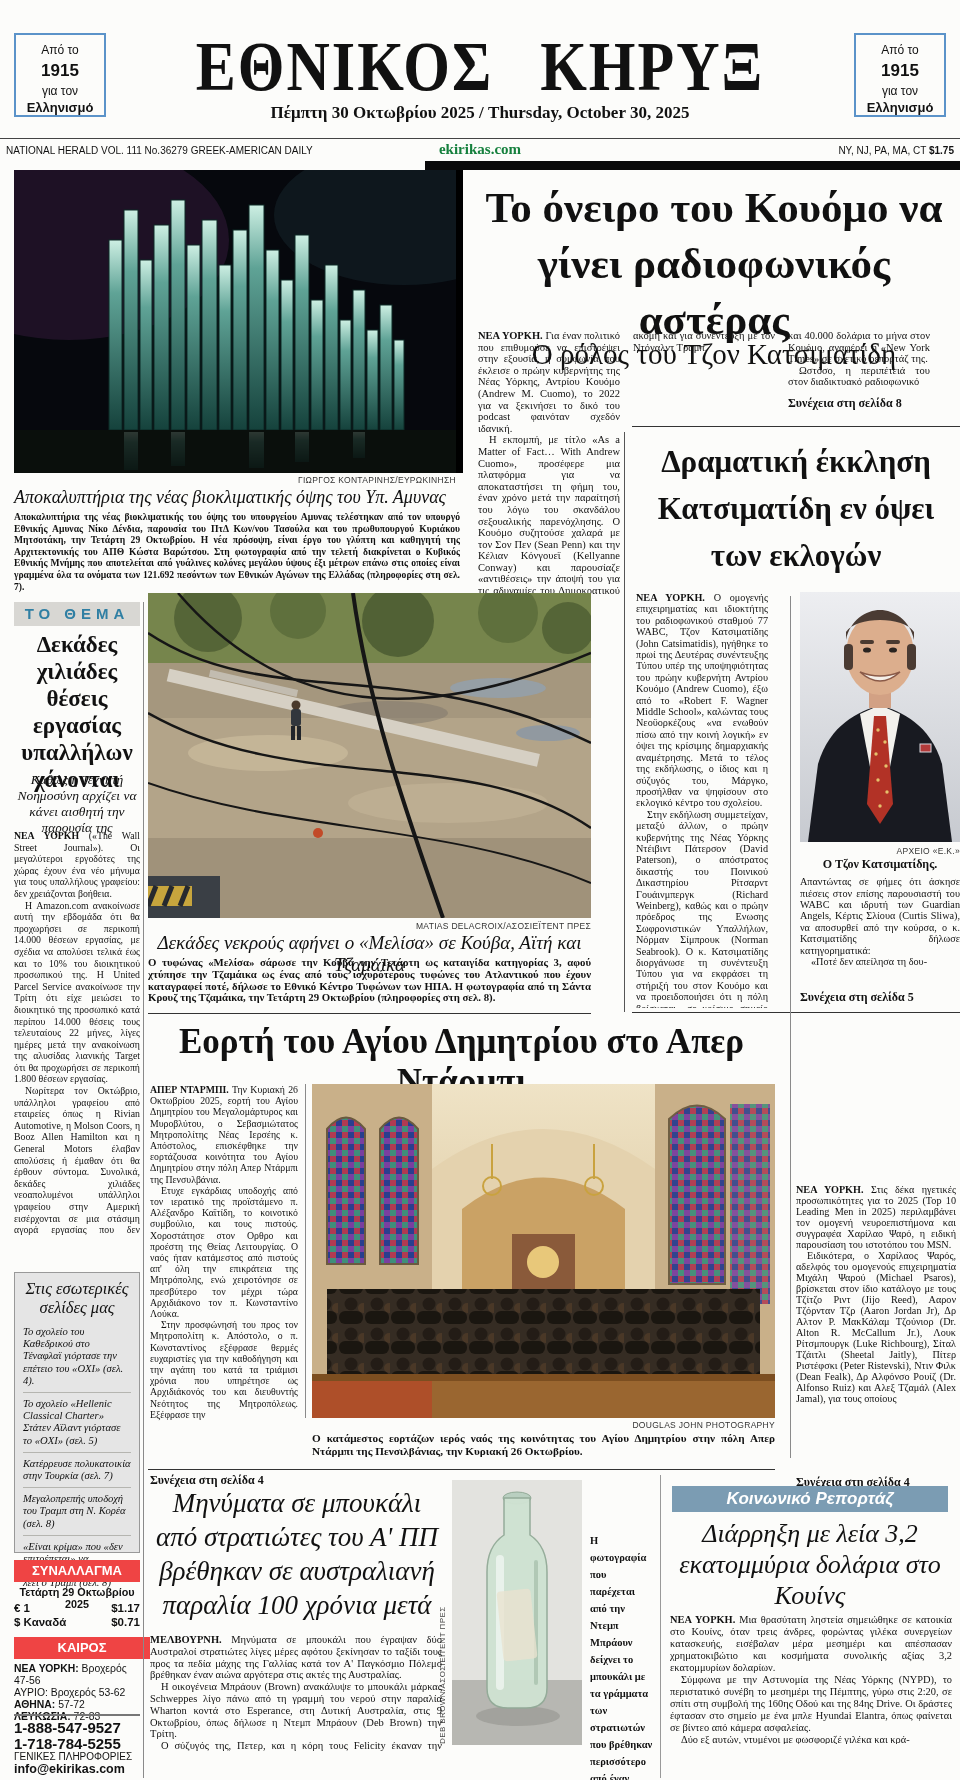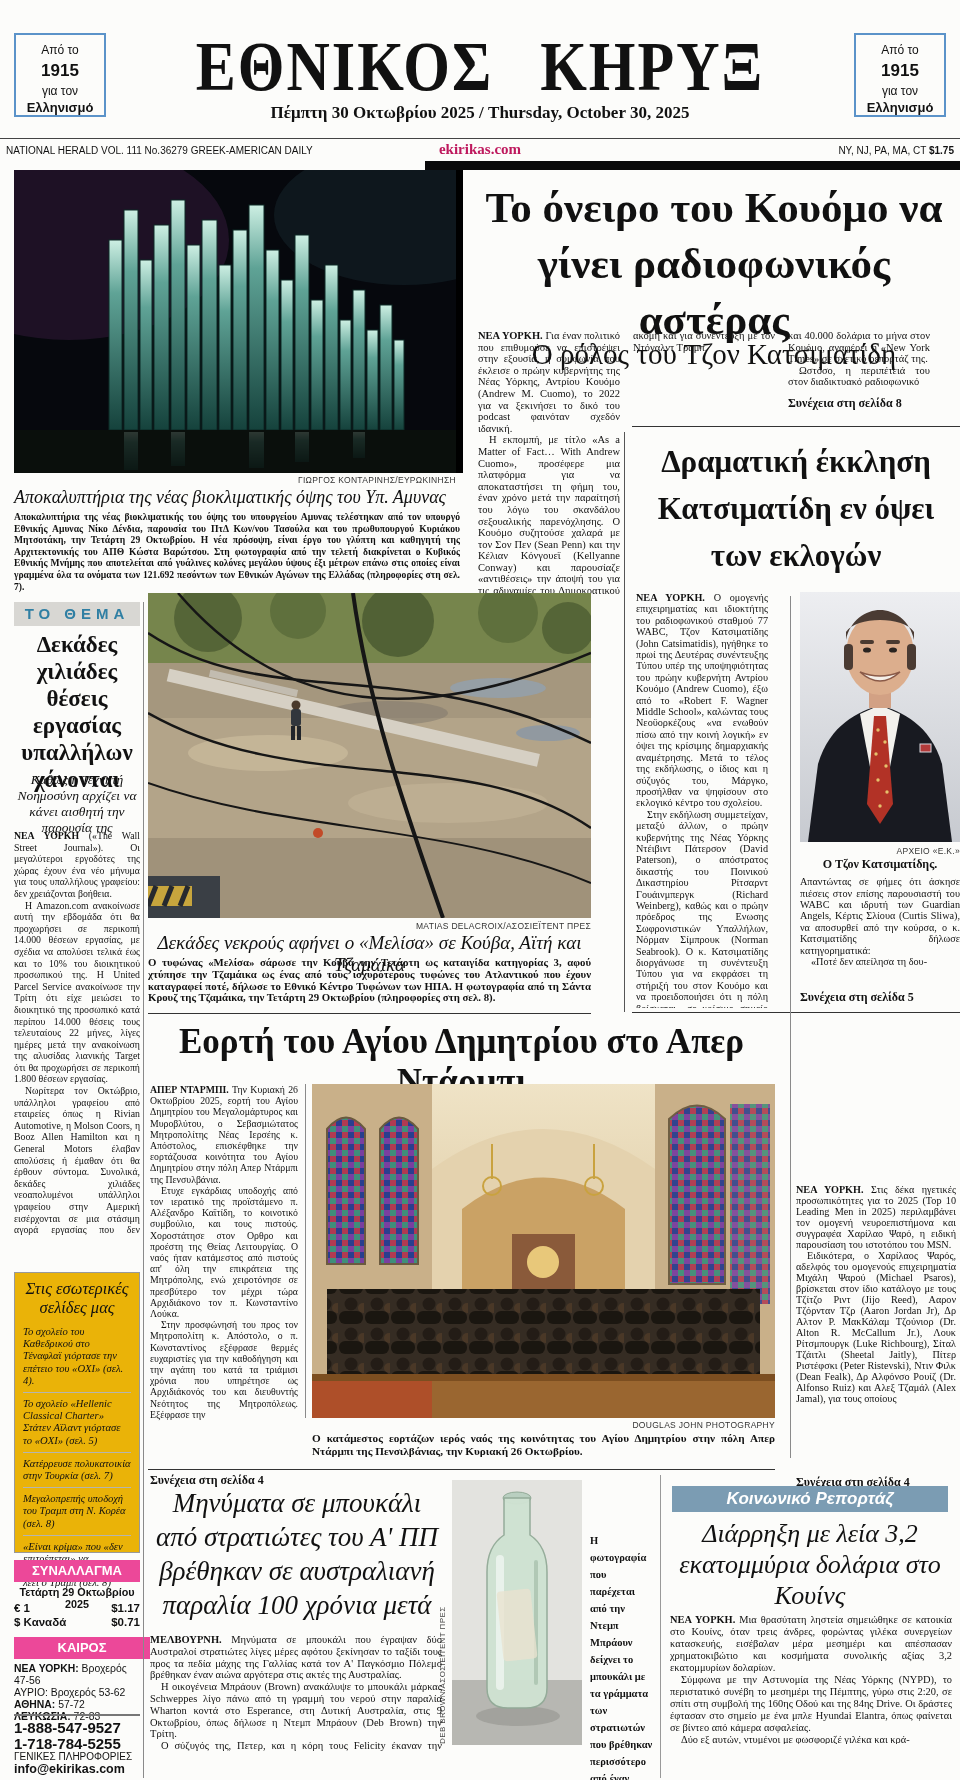--- a/index.html
+++ b/index.html
@@ -16,44 +16,44 @@
   
   .mast-box{position:absolute;top:33px;width:92px;height:84px;border:2px solid #5b93c9;box-sizing:border-box;
             text-align:center;padding-top:7px;font-family:"Liberation Sans",sans-serif;line-height:1.4;}
   .mb1,.mb3{font-size:12px;} .mb2{font-size:17px;font-weight:bold;} .mb4{font-size:13px;font-weight:bold;}
   #mast-title{left:115px;right:115px;top:26px;text-align:center;font-weight:bold;font-size:60px;
               letter-spacing:2px;word-spacing:30px;}
   #mast-title span{display:inline-block;transform:scaleY(1.18);transform-origin:top;}
   #mast-date{left:0;right:0;top:103px;text-align:center;font-weight:bold;font-size:17px;}
   #mast-rule{left:0;right:0;top:138px;height:1px;background:#444;}
   #info-left{left:6px;top:145px;font-size:10px;}
-  #info-center{left:0;right:0;top:141px;text-align:center;font-weight:bold;font-size:15px;color:#be185d;cursor:pointer;}
+  #info-center{left:0;right:0;top:141px;text-align:center;font-weight:bold;font-size:15px;color:#15803d;cursor:pointer;}
   #info-right{right:6px;top:145px;font-size:10px;}
   #topbar{left:425px;top:161px;width:535px;height:9px;background:#0a0a0a;}
   
   #defense-photo{left:14px;top:170px;width:442px;height:303px;}
   #defense-divider{left:456px;top:170px;width:7px;height:303px;background:#000;}
   #defense-credit{left:14px;top:475px;width:442px;text-align:right;}
   #defense-cap-title{left:14px;top:487px;width:446px;font-style:italic;font-size:18px;color:#0f0f0f;}
   #defense-cap-body{left:14px;top:511px;width:446px;height:88px;overflow:hidden;
                     font-weight:bold;font-size:9.6px;line-height:11.6px;text-align:justify;}
   
   #thema-bar{left:14px;top:602px;width:126px;height:24px;background:#d8d7d3;color:#2f7fa3;
              font-family:"Liberation Sans",sans-serif;font-weight:bold;font-size:15px;letter-spacing:5px;
              text-align:center;line-height:24px;}
   #thema-head{left:14px;top:631px;width:126px;font-weight:bold;font-size:23px;line-height:27px;text-align:center;}
   #thema-sub{left:14px;top:772px;width:126px;font-style:italic;font-size:13.5px;line-height:16px;text-align:center;}
   #thema-body{left:14px;top:830px;width:126px;height:408px;overflow:hidden;font-size:9.8px;line-height:11.6px;}
   #thema-cont{left:14px;top:1246px;}
-  #inside-box{left:14px;top:1272px;width:126px;height:281px;background:#eab308;border:1px solid #999;
+  #inside-box{left:14px;top:1272px;width:126px;height:281px;background:#e5e5e5;border:1px solid #999;
               box-sizing:border-box;padding:6px 8px;}
   #inside-title{font-style:italic;font-size:16.5px;line-height:19px;text-align:center;margin-bottom:4px;}
   .inside-item{font-style:italic;font-size:10.6px;line-height:12.2px;padding:5px 0;}
   .inside-item + .inside-item{border-top:1px solid #b5b5b0;}
-  .blue-head{background:#ec4899;color:#fff;font-family:"Liberation Sans",sans-serif;font-weight:bold;
+  .blue-head{background:#ef4444;color:#fff;font-family:"Liberation Sans",sans-serif;font-weight:bold;
              font-size:13px;text-align:center;height:22px;line-height:22px;}
   #fx-head{left:14px;top:1560px;width:126px;}
   #fx-date{left:14px;top:1586px;width:126px;text-align:center;font-family:"Liberation Sans",sans-serif;
            font-weight:bold;font-size:10.8px;}
   #fx-rows{left:14px;top:1601px;width:126px;font-family:"Liberation Sans",sans-serif;font-weight:bold;font-size:11.5px;}
   .fx-row{display:flex;justify-content:space-between;line-height:14px;}
   #wx-head{left:14px;top:1637px;width:136px;}
   #wx-lines{left:14px;top:1663px;width:126px;font-family:"Liberation Sans",sans-serif;font-size:10.4px;line-height:12px;}
   #wx-rule{left:14px;top:1714px;width:126px;height:2px;background:#777;}
   #phones{left:14px;top:1720px;font-family:"Liberation Sans",sans-serif;font-weight:bold;font-size:15px;line-height:16px;}

